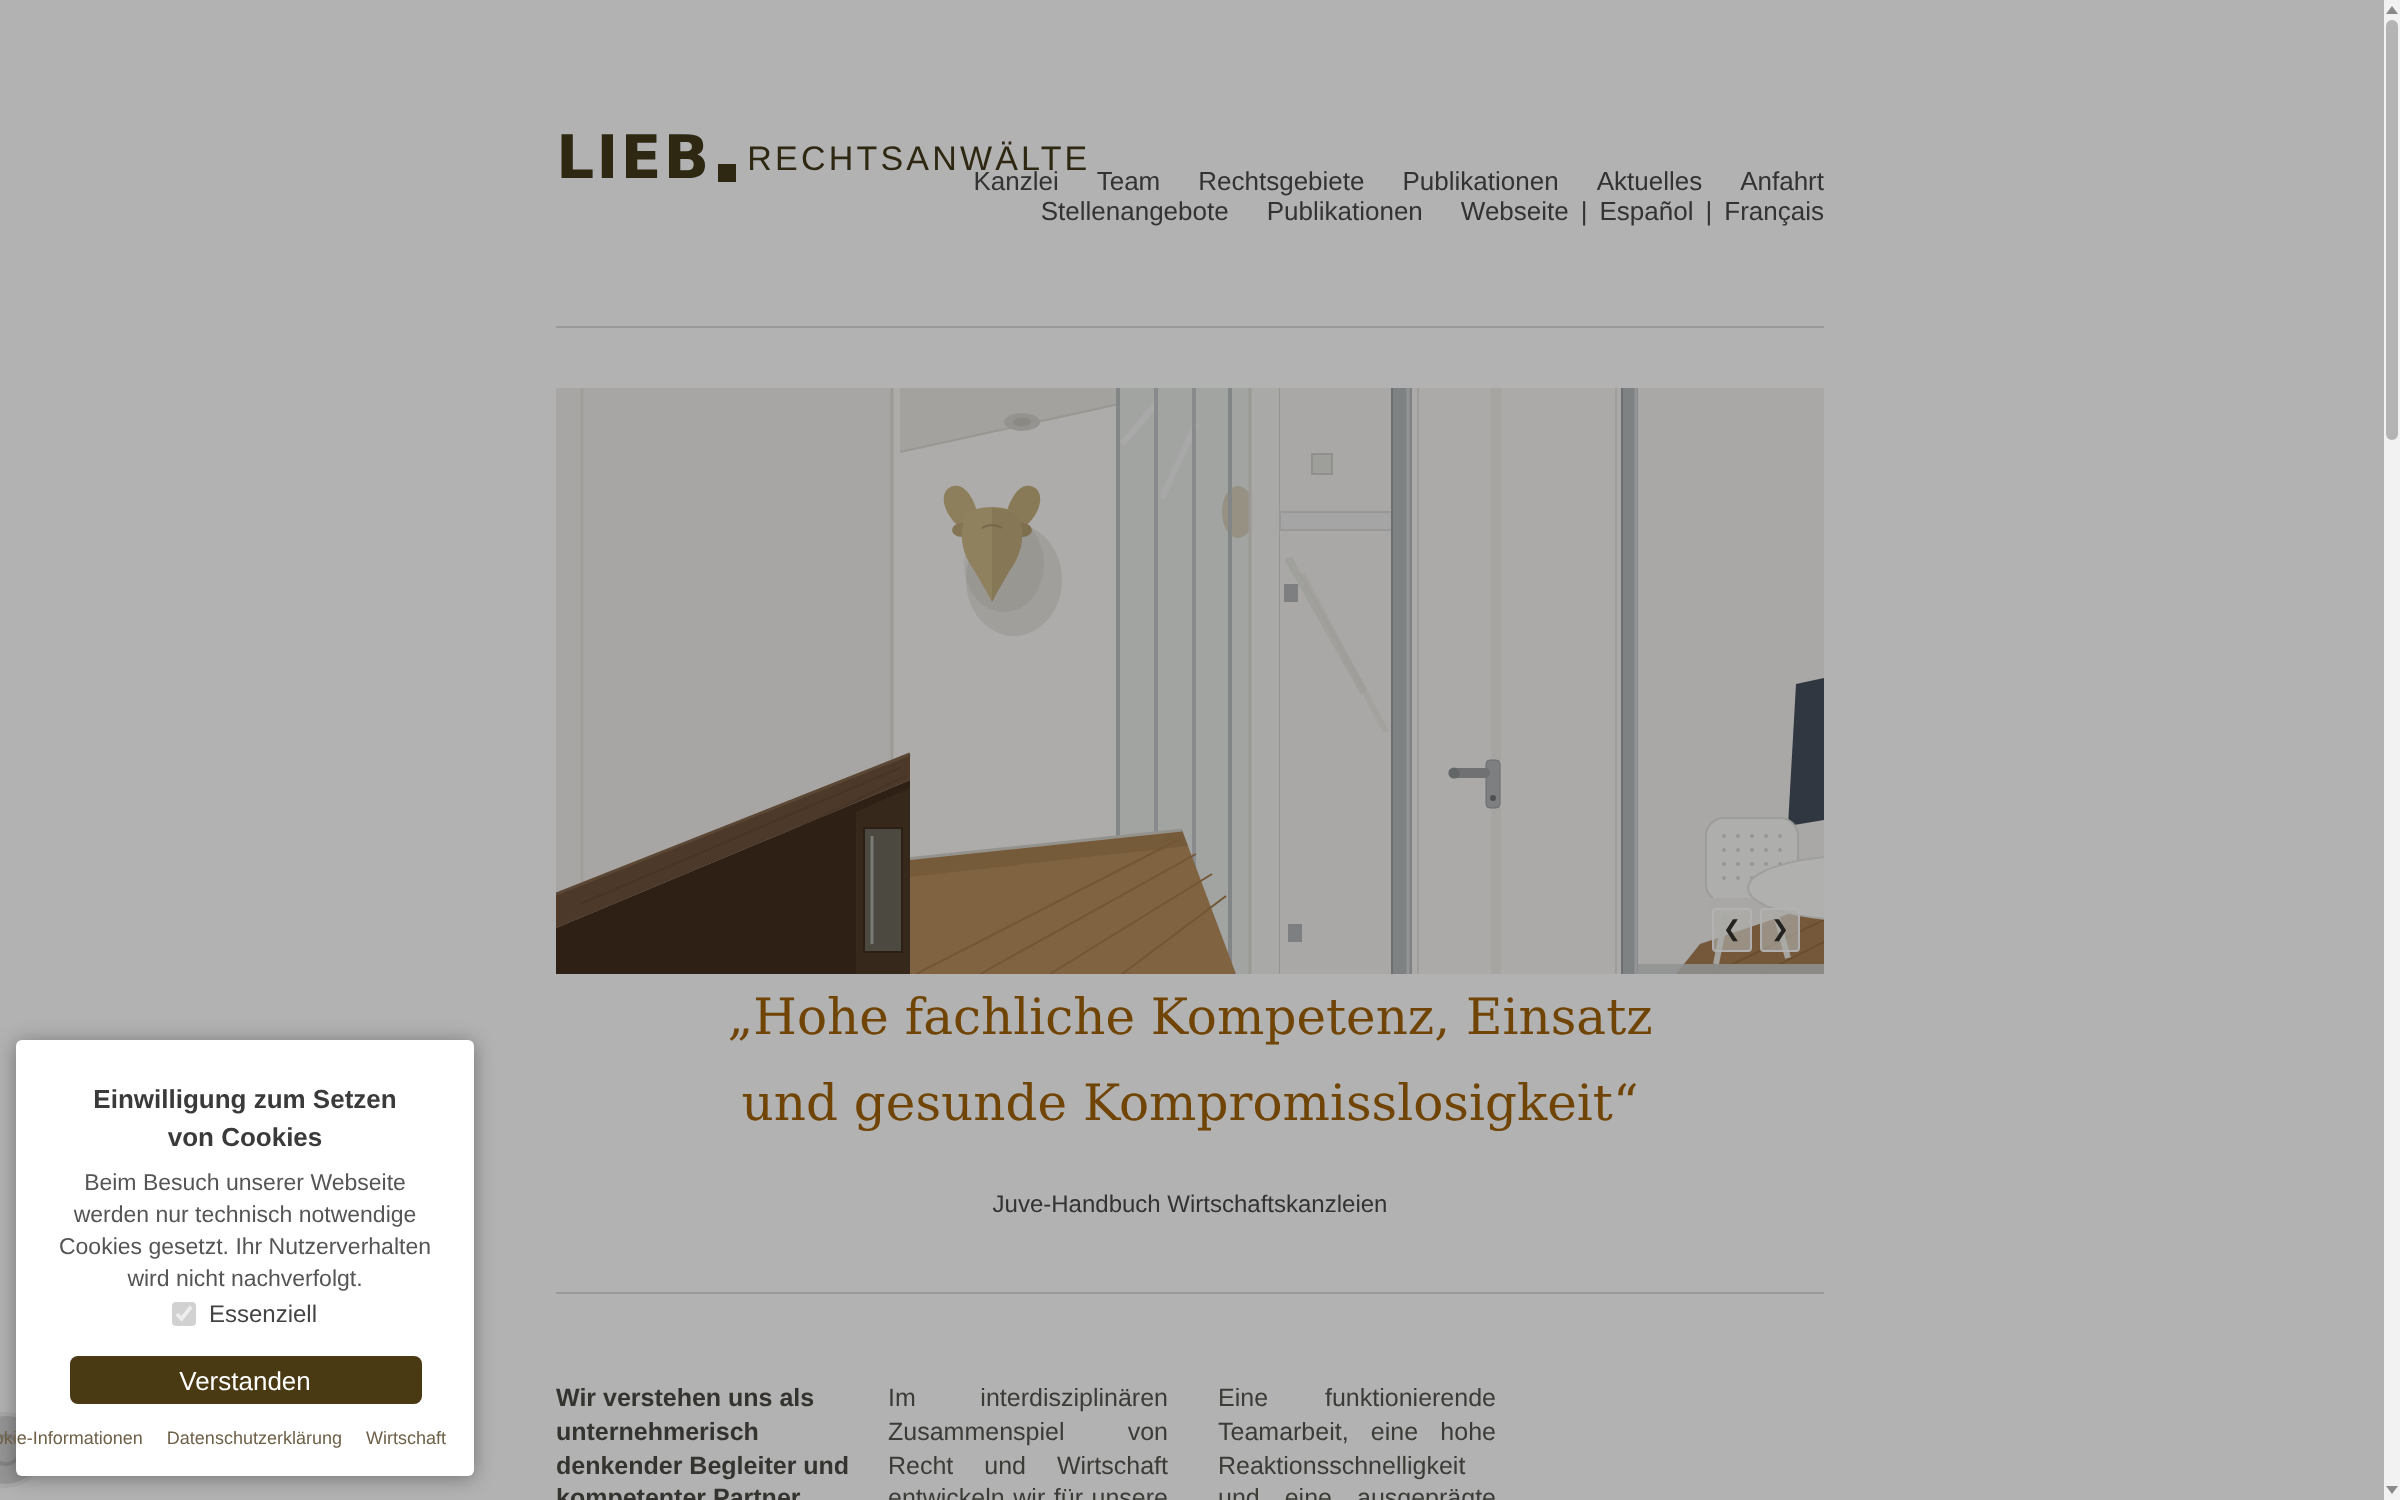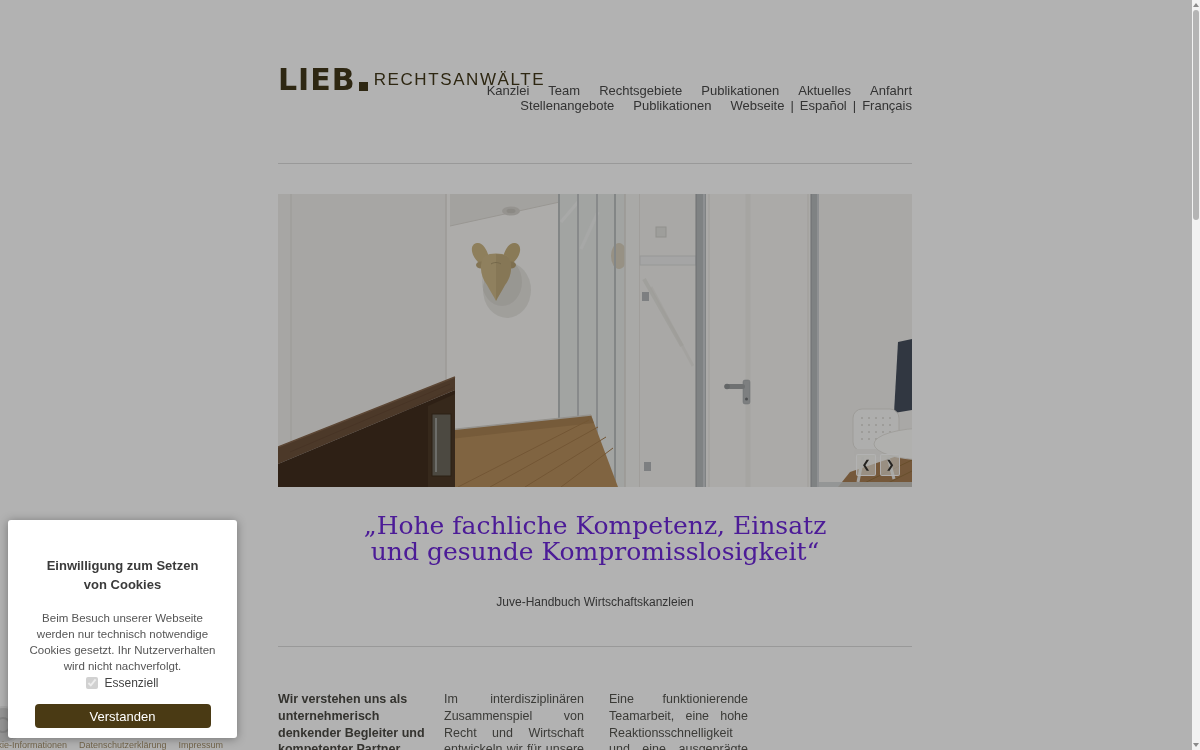--- a/index.html
+++ b/index.html
@@ -33,22 +33,22 @@
   .hero svg{display:block;}
   .carousel{position:absolute;left:578px;top:260px;display:flex;gap:4px;}
   .carousel button{
     width:20px;height:22px;background:rgba(248,247,243,0.65);
     border:1px solid rgba(255,255,255,0.9);border-radius:2px;
     color:#35332f;font-size:11px;font-weight:bold;line-height:18px;
     padding:0;cursor:pointer;font-family:"DejaVu Sans", sans-serif;
   }
 
   
-  .quote{position:absolute;left:77px;top:474px;width:480px;text-align:center;
-    font-family:"DejaVu Serif", serif;font-size:25px;line-height:26px;color:#6d28d9;}
+  .quote{position:absolute;left:77px;top:448px;width:480px;text-align:center;
+    font-family:"DejaVu Serif", serif;font-size:25px;line-height:43px;color:#a16207;}
   .attribution{position:absolute;left:0;top:556px;width:634px;text-align:center;
     font-size:12px;color:#4a4a4a;}
 
   
   .columns{position:absolute;left:0;top:652px;width:470px;display:flex;}
   .col{font-size:12.5px;line-height:16.8px;color:#555550;}
   .col-lead{width:147px;margin-right:19px;font-weight:bold;color:#4b4a44;}
   .col-a{width:140px;margin-right:25px;text-align:justify;}
   .col-b{width:139px;text-align:justify;}
 
@@ -58,23 +58,23 @@
 
   
   .cookie-widget{position:absolute;left:-16px;top:706px;width:34px;height:34px;border-radius:50%;
     background:#d6d6d6;border:2px solid #efefef;z-index:40;}
   .cookie-widget::after{content:"";position:absolute;left:9px;top:9px;width:12px;height:12px;
     border:2px solid #bdbdbd;border-radius:50%;}
 
   
   .cookie-dialog{position:absolute;left:8px;top:520px;width:229px;height:218px;background:#ffffff;
     border-radius:3px;box-shadow:0 1px 10px rgba(0,0,0,0.35);z-index:100;box-sizing:border-box;
-    padding:36px 14px 10px 14px;text-align:center;}
+    padding:20px 14px 10px 14px;text-align:center;}
   .cd-title{font-size:13px;font-weight:bold;color:#3a3a3a;line-height:19px;width:160px;margin:0 auto;}
-  .cd-body{font-size:11.5px;color:#555;line-height:16px;margin-top:16px;text-align:center;}
+  .cd-body{font-size:11.5px;color:#555;line-height:16px;margin-top:6px;text-align:center;}
   .cd-check{margin-top:2px;display:flex;align-items:center;justify-content:center;gap:6px;
     font-size:12px;color:#444;}
   .cd-check input{width:12px;height:12px;margin:0;}
   .cd-button{display:block;width:176px;height:24px;margin:14px auto 0 auto;background:#4a3a14;
     color:#ffffff;border:none;border-radius:4px;font-size:13px;cursor:pointer;
     font-family:"Liberation Sans", sans-serif;}
   .cd-links{margin-top:10px;display:flex;justify-content:flex-end;align-items:center;}
   .cd-link{font-size:9px;color:#6e6148;cursor:pointer;white-space:nowrap;}
   .cd-divider{width:1px;height:13px;background:#b4a98e;margin:0 6px;transform:rotate(8deg);}
 
@@ -272,21 +272,21 @@
   <div class="cd-check">
     <input type="checkbox" checked="" disabled="" style="">
     <span>Essenziell</span>
   </div>
   <button class="cd-button">Verstanden</button>
   <div class="cd-links">
     <span class="cd-link">Cookie-Informationen</span>
     <span class="cd-divider"></span>
     <span class="cd-link">Datenschutzerklärung</span>
     <span class="cd-divider"></span>
-    <span class="cd-link">Impressum</span>
+    <span class="cd-link">Wirtschaft</span>
   </div>
 </div>
 
 <div class="scrollbar">
   <div class="sb-up"></div>
   <div class="sb-thumb"></div>
   <div class="sb-down"></div>
 </div>
 
 </body></html>

